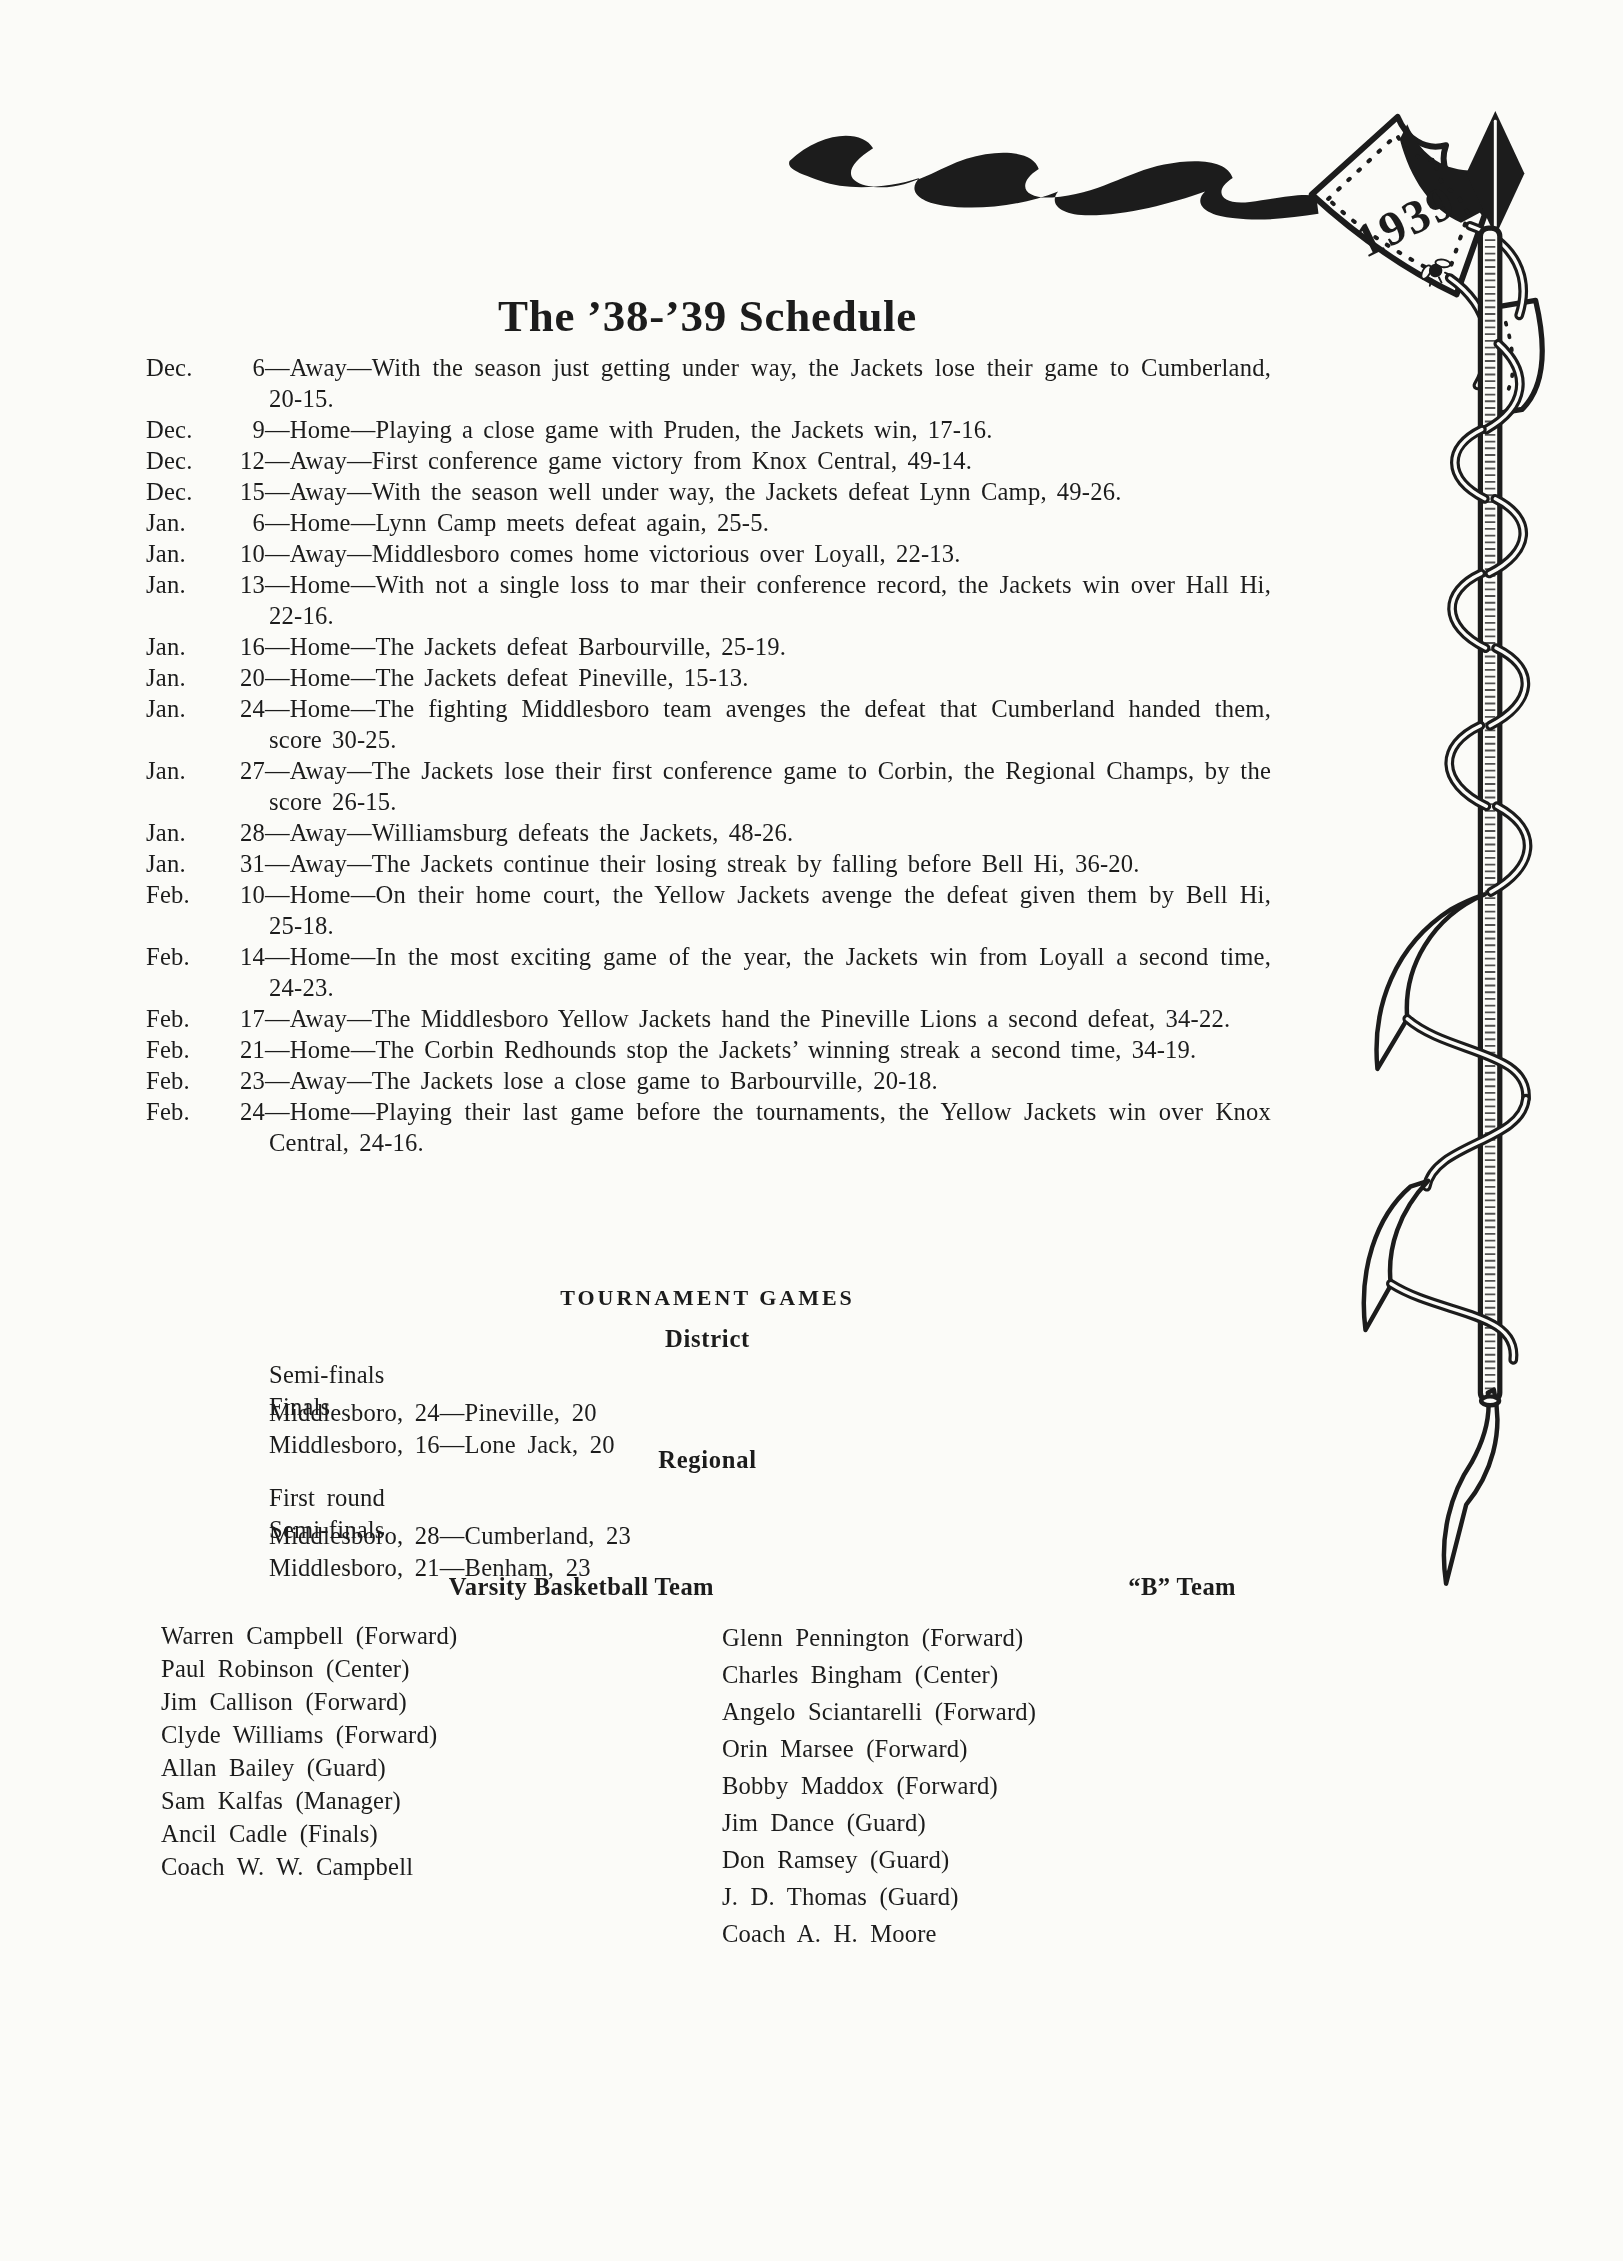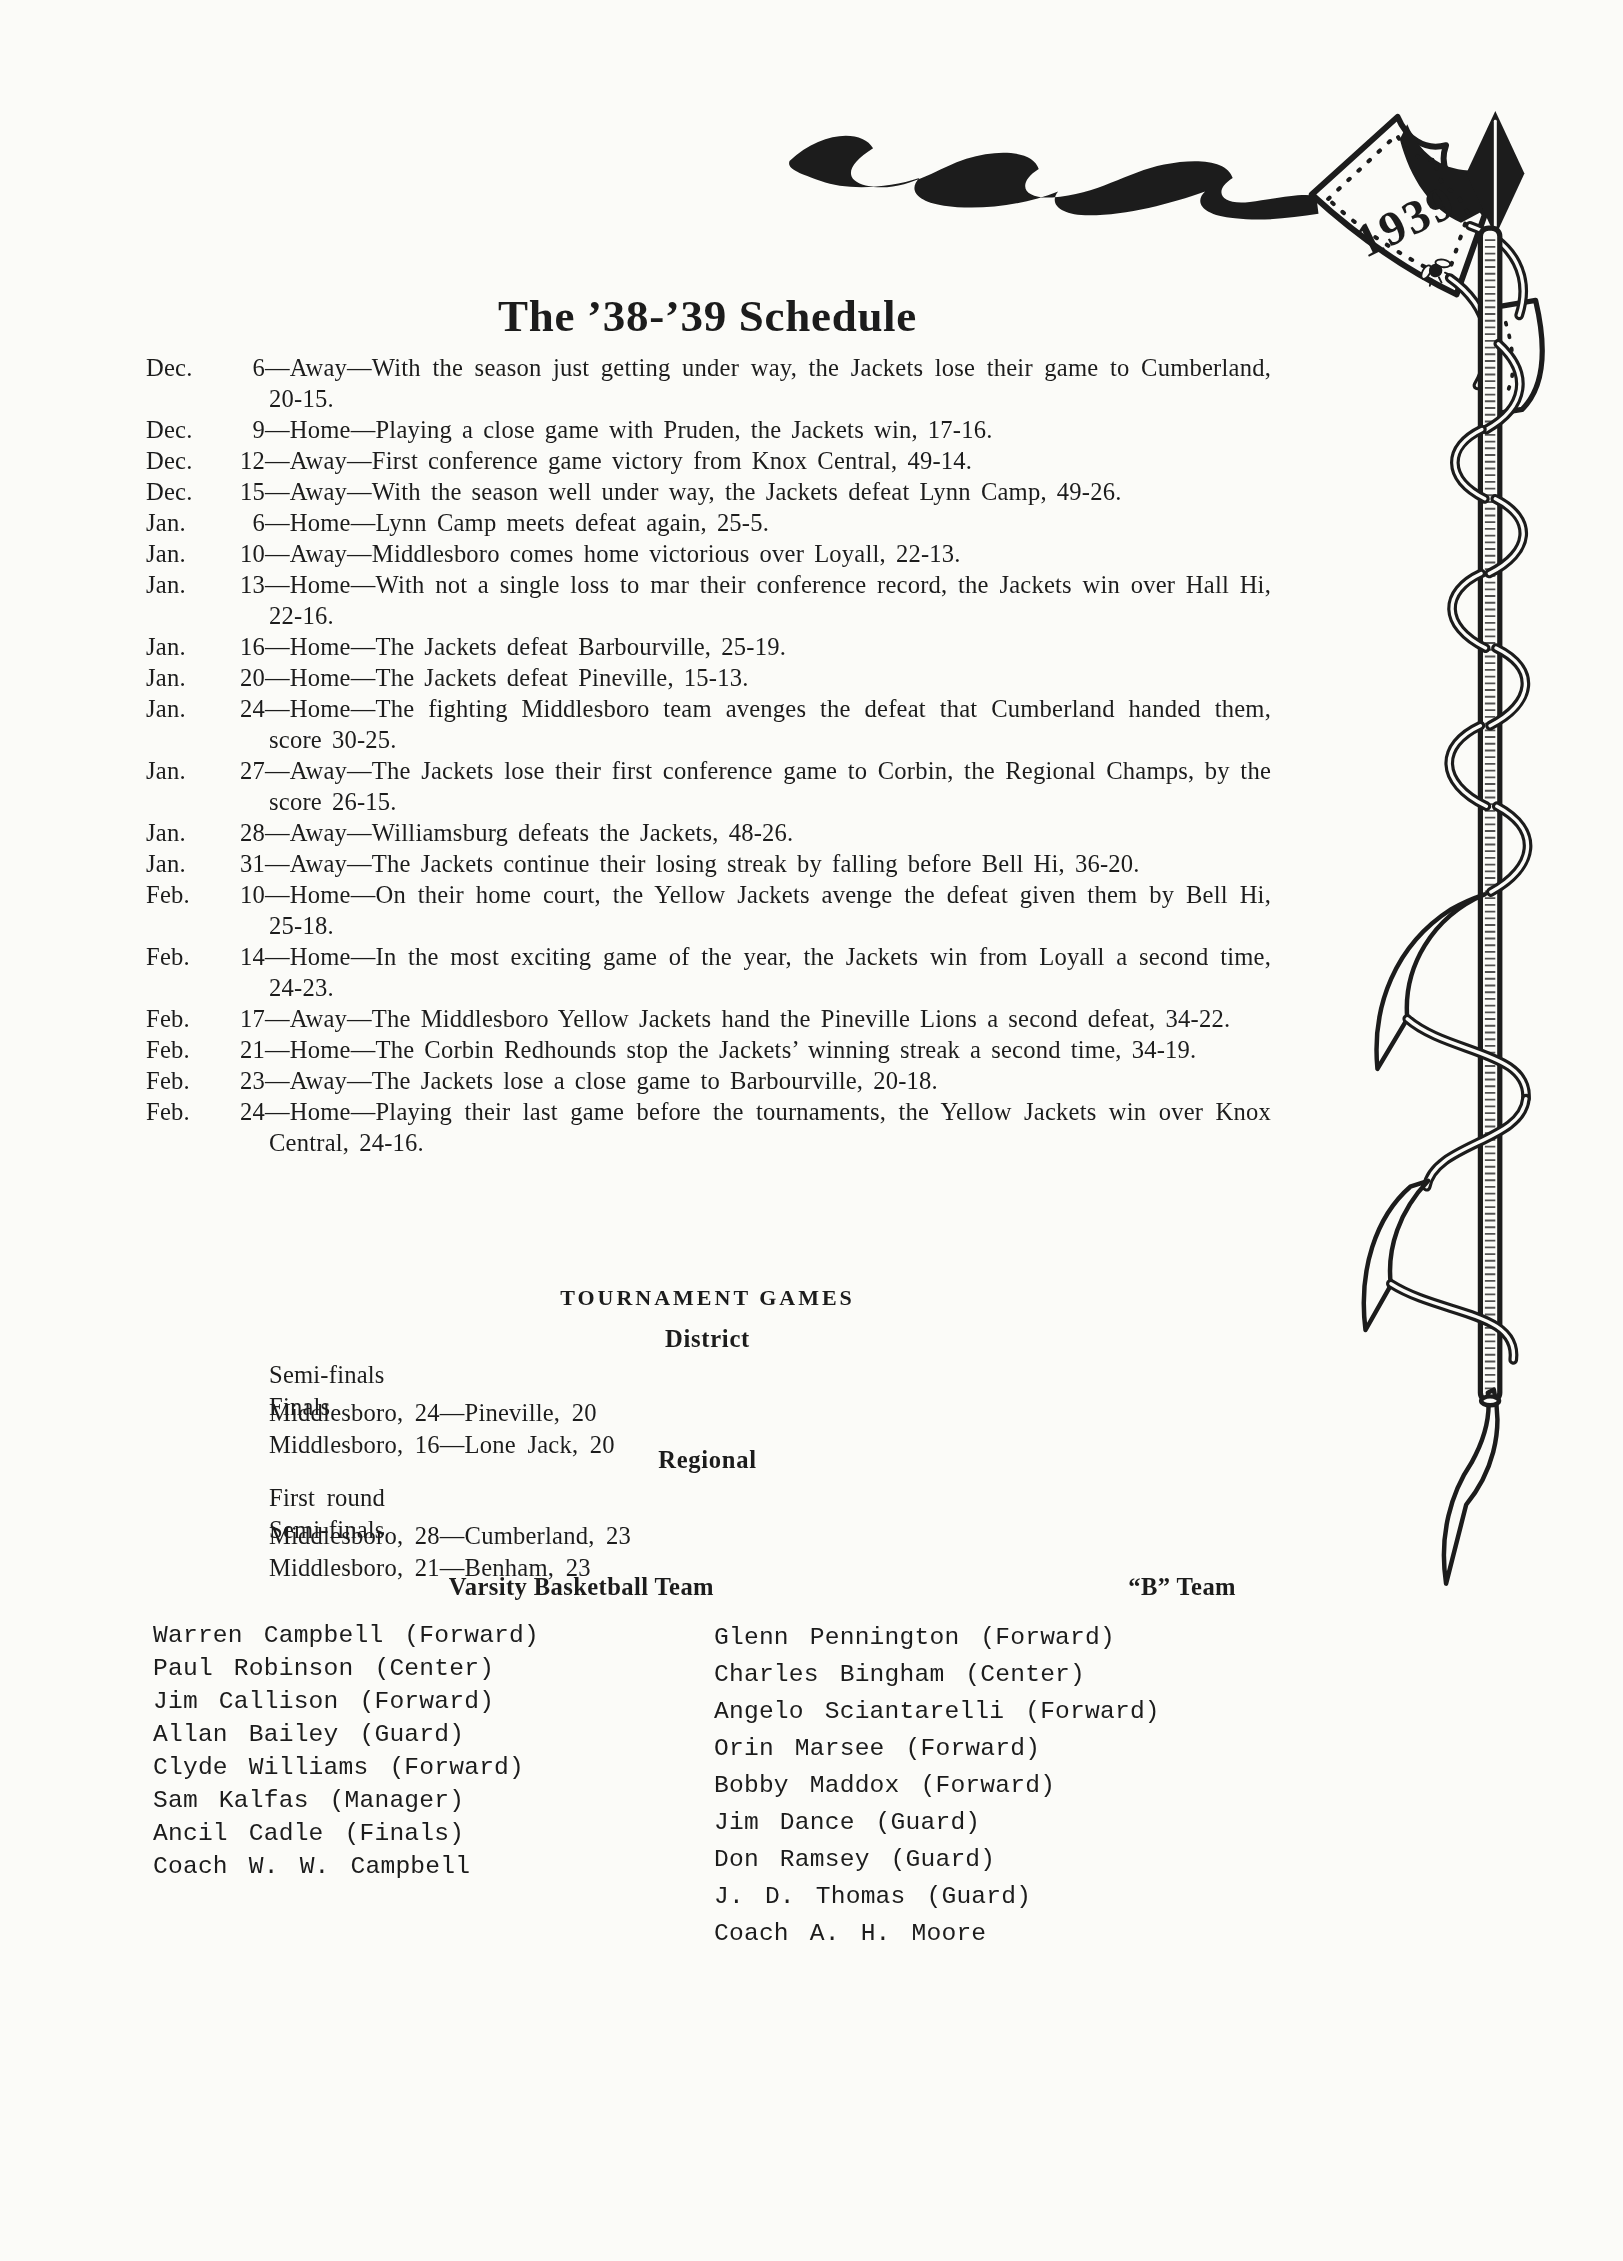--- a/index.html
+++ b/index.html
@@ -33,21 +33,21 @@
   .t-row  { display:flex; align-items:baseline; height:32px; word-spacing:5.2px; letter-spacing:0.2px;flex-direction:column; }
   .t-row .leader { flex:1; border-bottom:3.7px dotted #1c1c1c; margin:0 3px 6.7px 9px; align-self:flex-end; }
   .t-row .result { white-space:nowrap; }
   .t-row .lbl    { white-space:nowrap; }
 
   
   .teams { left:153px; top:1573px; width:1090px; display:flex; font-size:24.6px; }
   .team-col1 { width:561px; }
   .team-col2 { width:522px; }
   .team-head { text-align:right; font-weight:bold; letter-spacing:0.4px; margin:0 0 18px 0; }
-  .roster { list-style:none; margin:0; padding:0; word-spacing:6px; letter-spacing:0.2px;font-family:Liberation Mono, monospace; }
+  .roster { list-style:none; margin:8px; padding:0; word-spacing:6px; letter-spacing:0.2px; }
   .team-col1 .roster li { line-height:33px; }
   .team-col2 .roster li { line-height:37px; }
 
   
   .deco { left:776px; top:90px; }
 </style>
 </head>
 <body>
 
 <div class="page">
@@ -199,22 +199,22 @@
     </div>
   </div>
 
   <div class="abs teams">
     <div class="team-col1">
       <p class="team-head">Varsity Basketball Team</p>
       <ul class="roster">
         <li>Warren Campbell (Forward)</li>
         <li>Paul Robinson (Center)</li>
         <li>Jim Callison (Forward)</li>
+        <li>Clyde Williams (Forward)</li>
         <li>Allan Bailey (Guard)</li>
-        <li>Clyde Williams (Forward)</li>
         <li>Sam Kalfas (Manager)</li>
         <li>Ancil Cadle (Finals)</li>
         <li>Coach W. W. Campbell</li>
       </ul>
     </div>
     <div class="team-col2">
       <p class="team-head">“B” Team</p>
       <ul class="roster">
         <li>Glenn Pennington (Forward)</li>
         <li>Charles Bingham (Center)</li>

